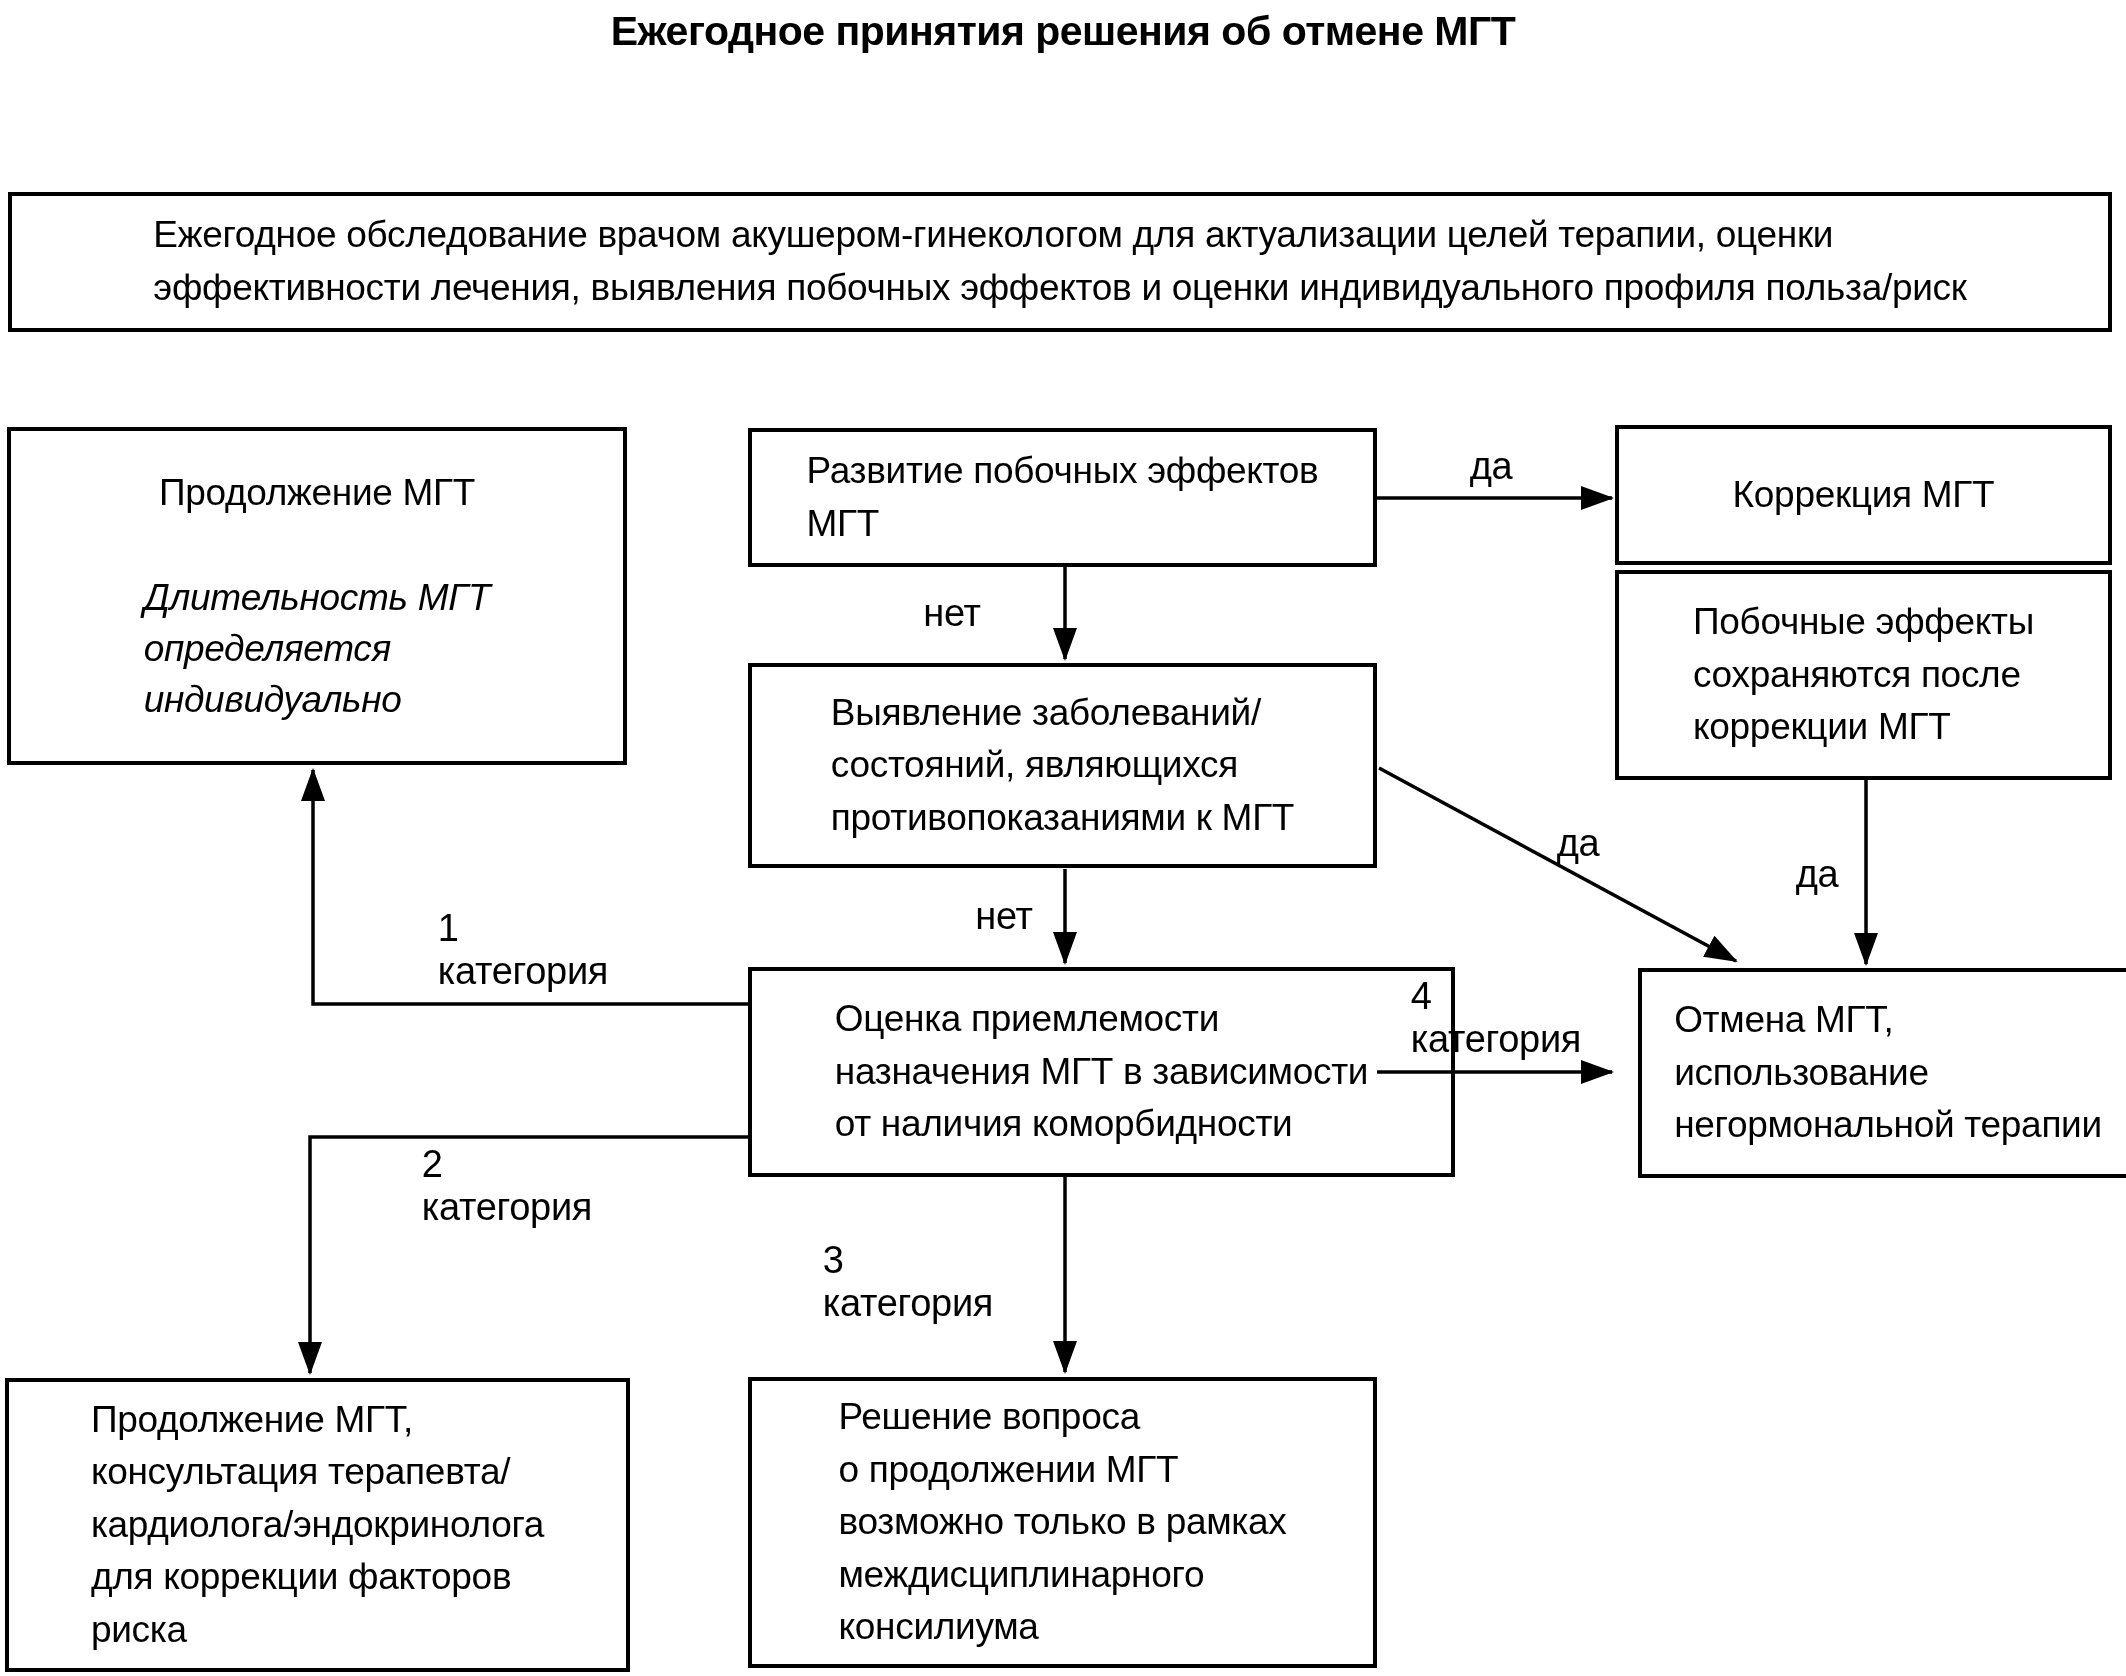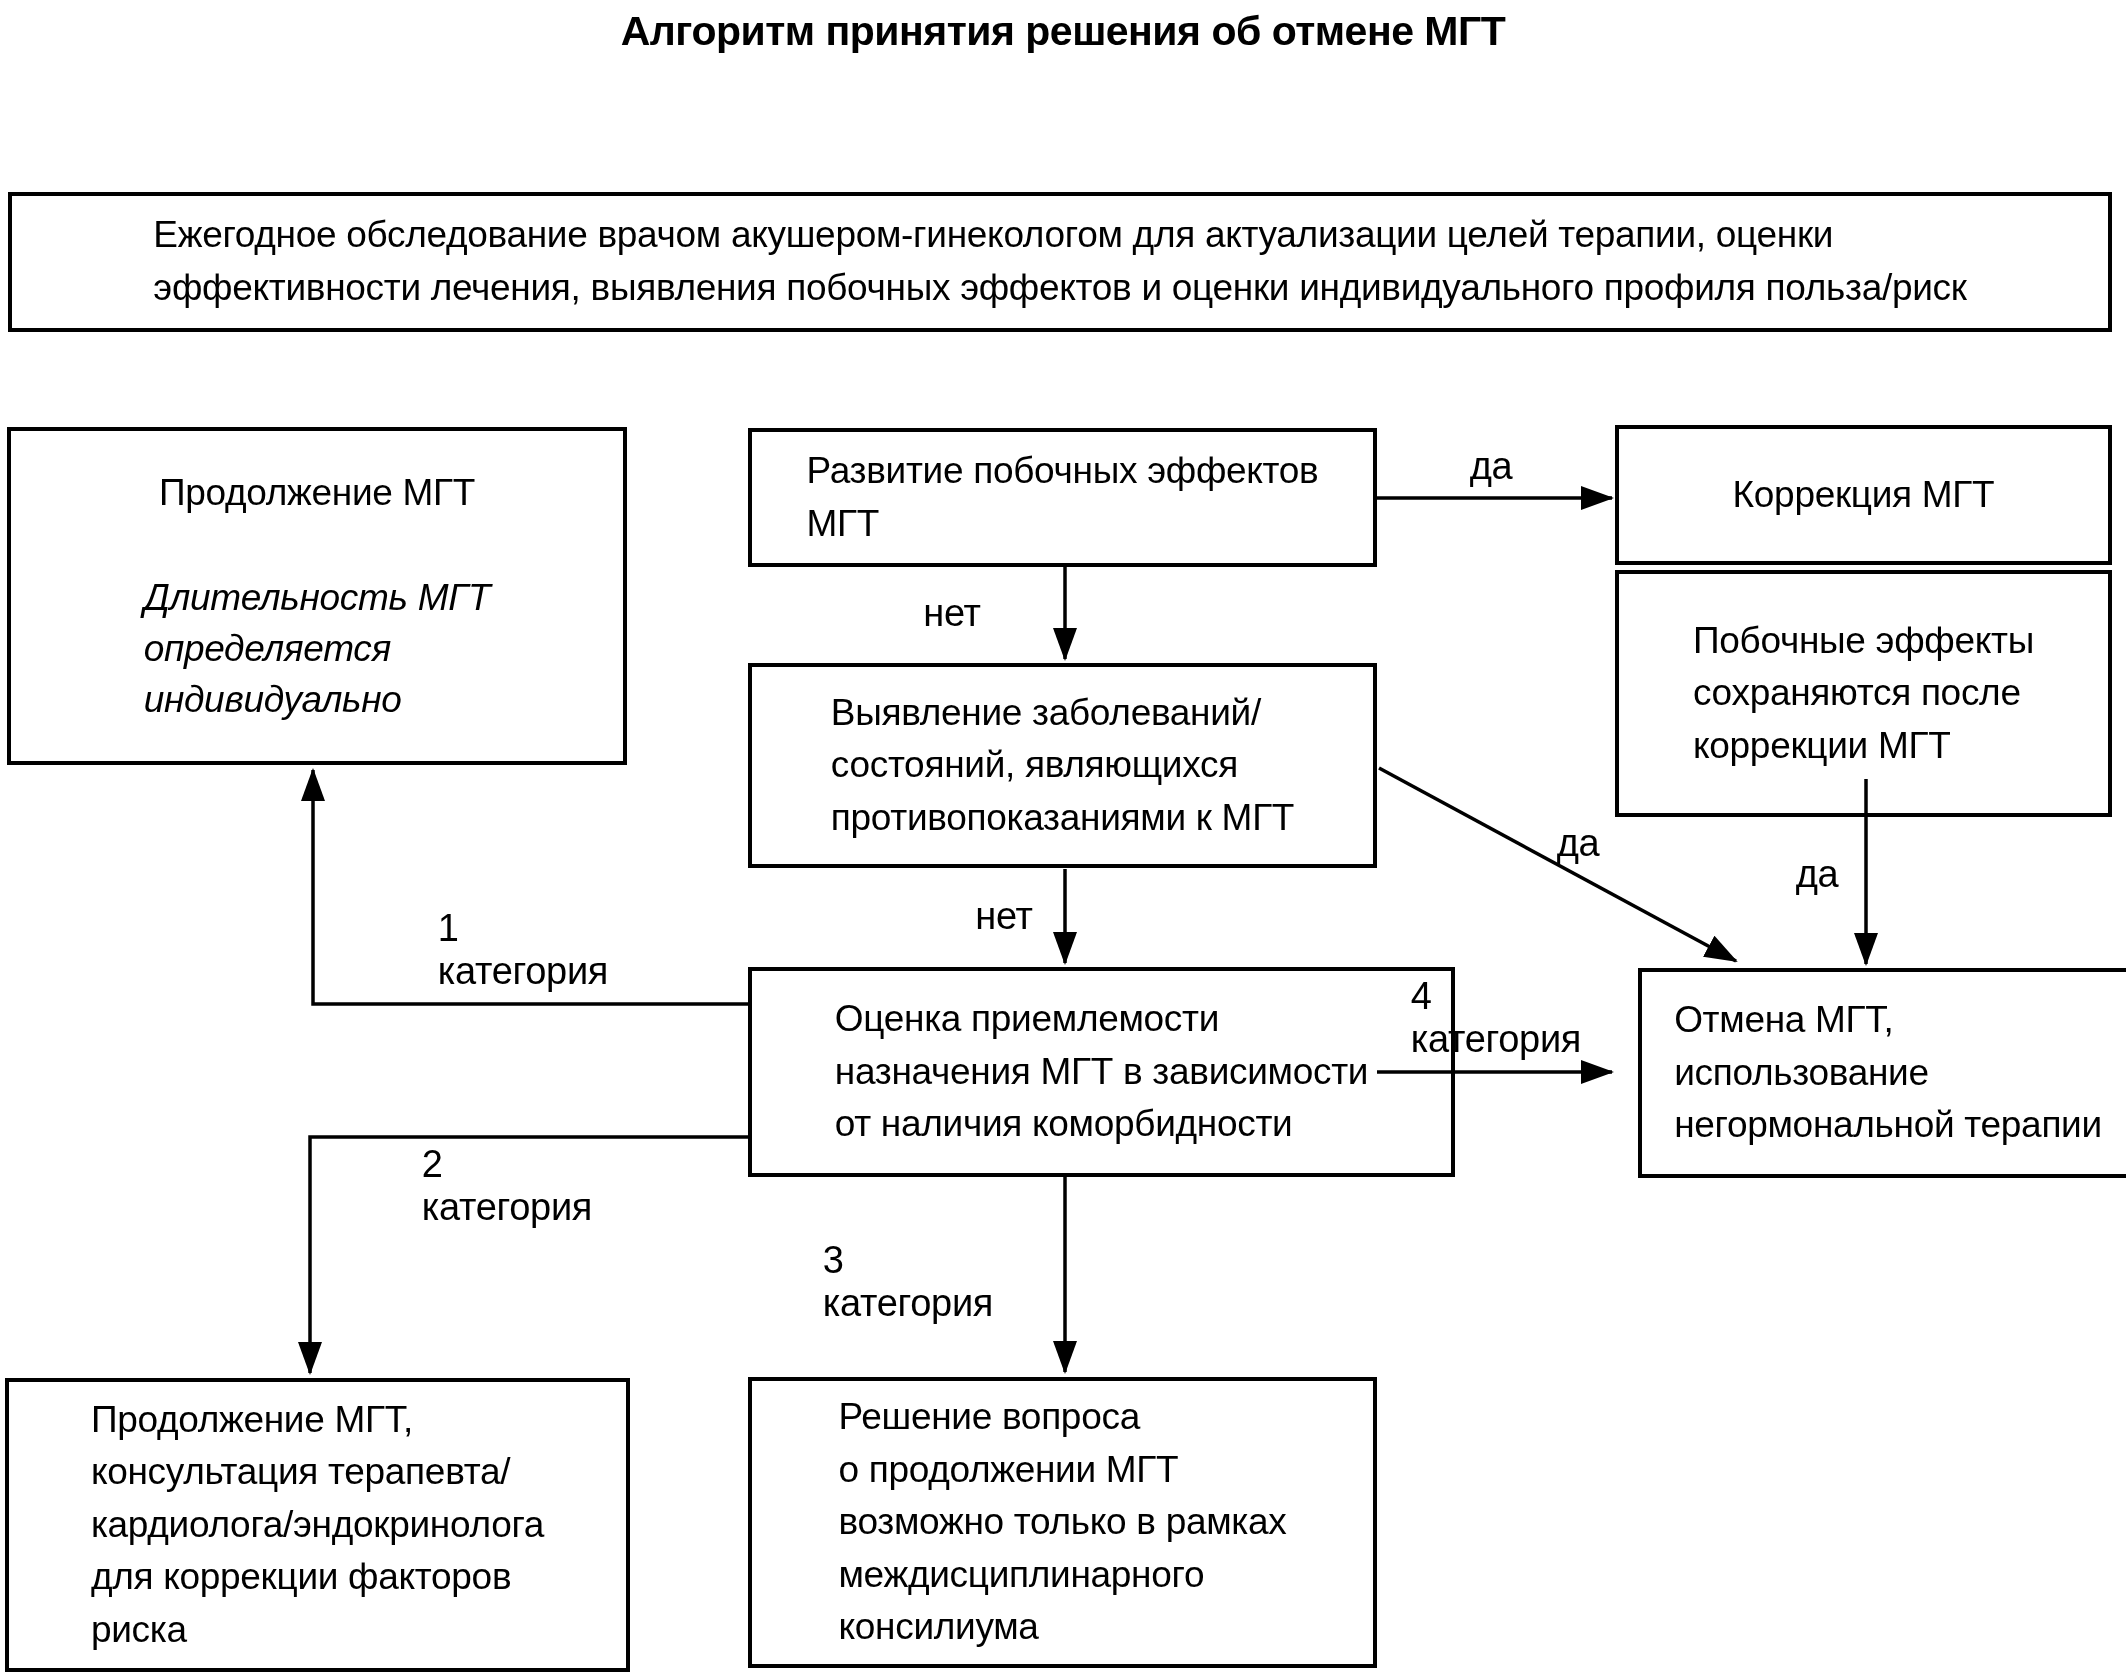--- a/index.html
+++ b/index.html
@@ -70,21 +70,21 @@
     text-align: left;
     white-space: pre-line;
     letter-spacing: -0.3px;
   }
 </style>
 </head>
 <body>
 
 <div class="stage">
 
-  <div class="diagram-title">Алгоритм принятия решения об отмене МГТ</div>
+  <div class="diagram-title">Ежегодное принятия решения об отмене МГТ</div>
 
   <div class="box" style="left:8px; top:192px; width:2104px; height:140px;">
     <div class="box-title">Ежегодное обследование врачом акушером-гинекологом для актуализации целей терапии, оценки
 эффективности лечения, выявления побочных эффектов и оценки индивидуального профиля польза/риск</div>
   </div>
 
   <div class="box" style="left:7px; top:427px; width:620px; height:338px;">
     <div class="box-title">Продолжение МГТ</div>
     <div class="box-note">Длительность МГТ
 определяется
@@ -93,21 +93,21 @@
 
   <div class="box" style="left:748px; top:428px; width:629px; height:139px;">
     <div class="box-title">Развитие побочных эффектов
 МГТ</div>
   </div>
 
   <div class="box" style="left:1615px; top:425px; width:497px; height:140px;">
     <div class="box-title">Коррекция МГТ</div>
   </div>
 
-  <div class="box" style="left:1615px; top:570px; width:497px; height:247px;">
+  <div class="box" style="left:1615px; top:570px; width:497px; height:210px;">
     <div class="box-title">Побочные эффекты
 сохраняются после
 коррекции МГТ</div>
   </div>
 
   <div class="box" style="left:748px; top:663px; width:629px; height:205px;">
     <div class="box-title">Выявление заболеваний/
 состояний, являющихся
 противопоказаниями к МГТ</div>
   </div>

